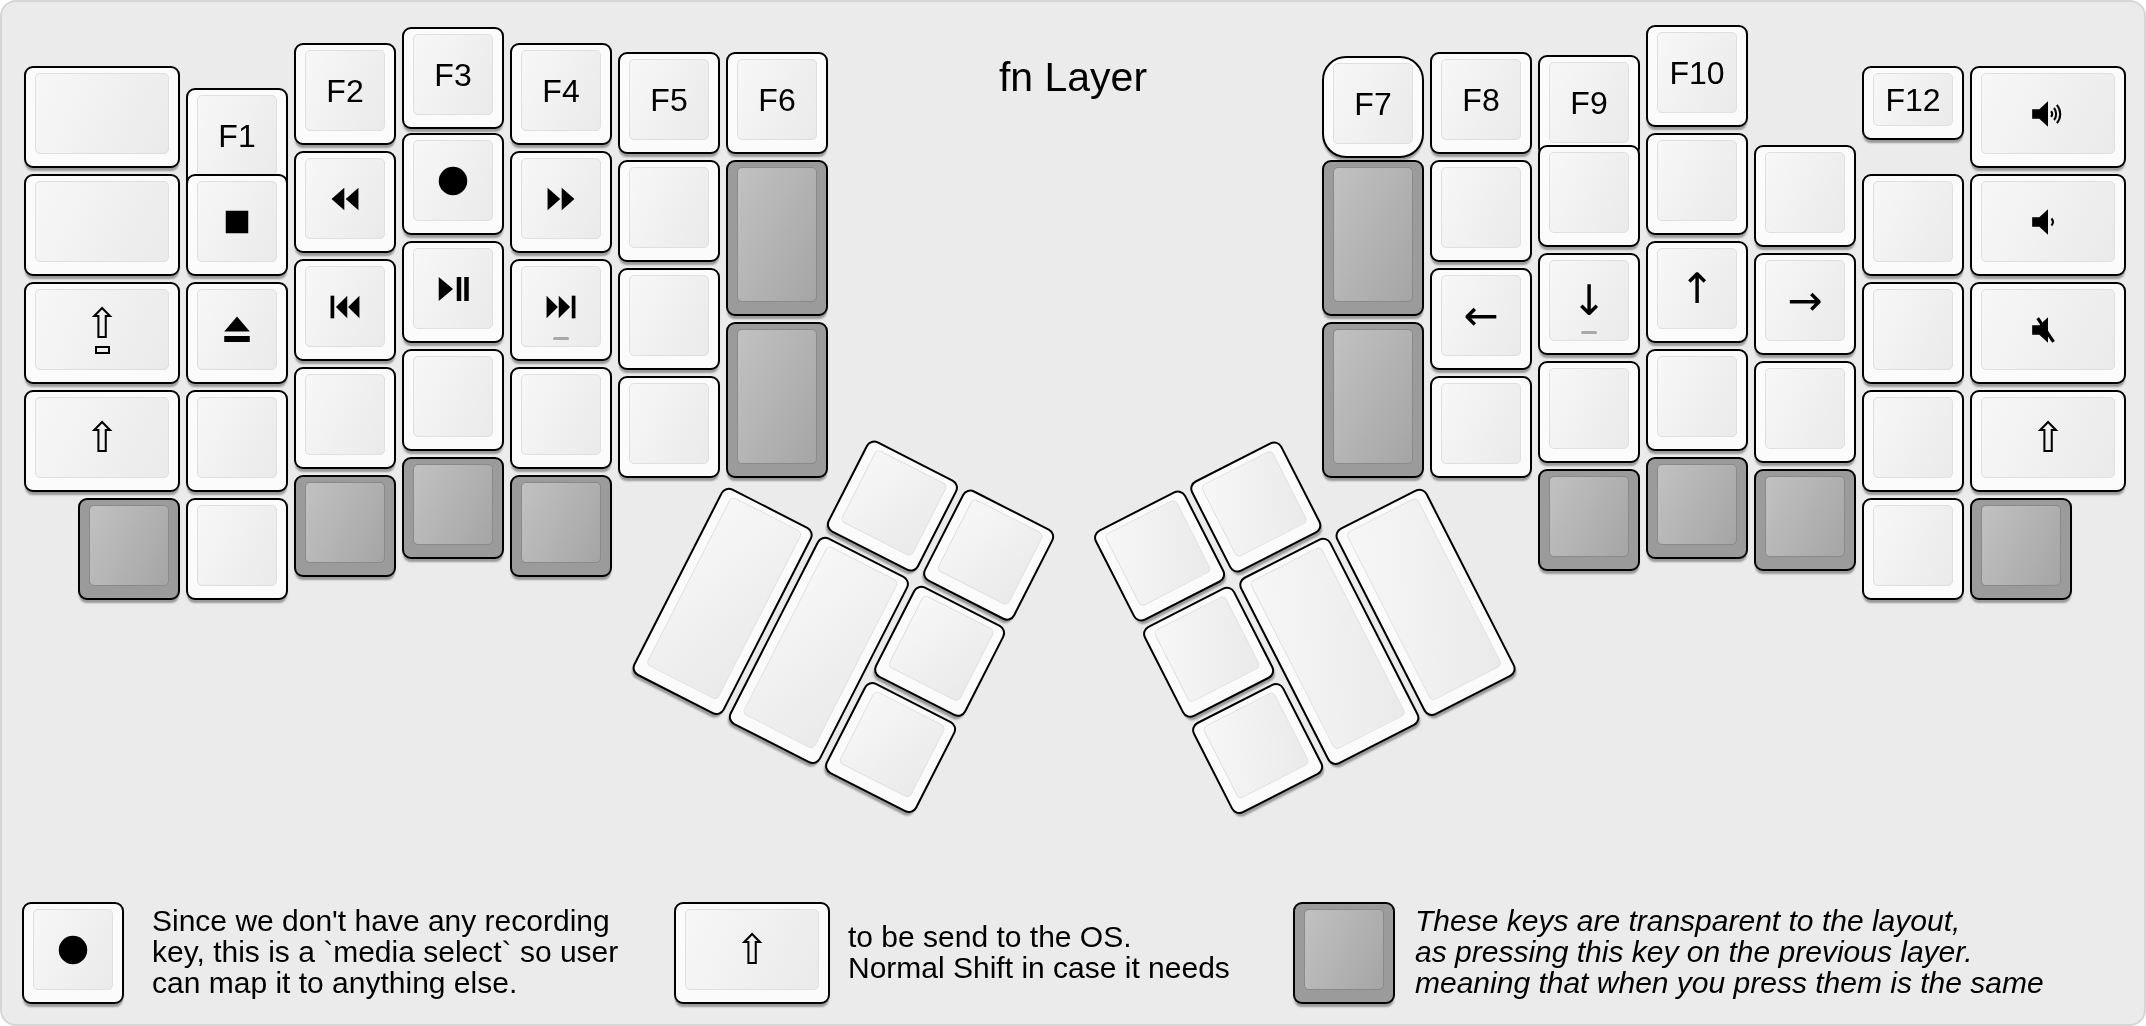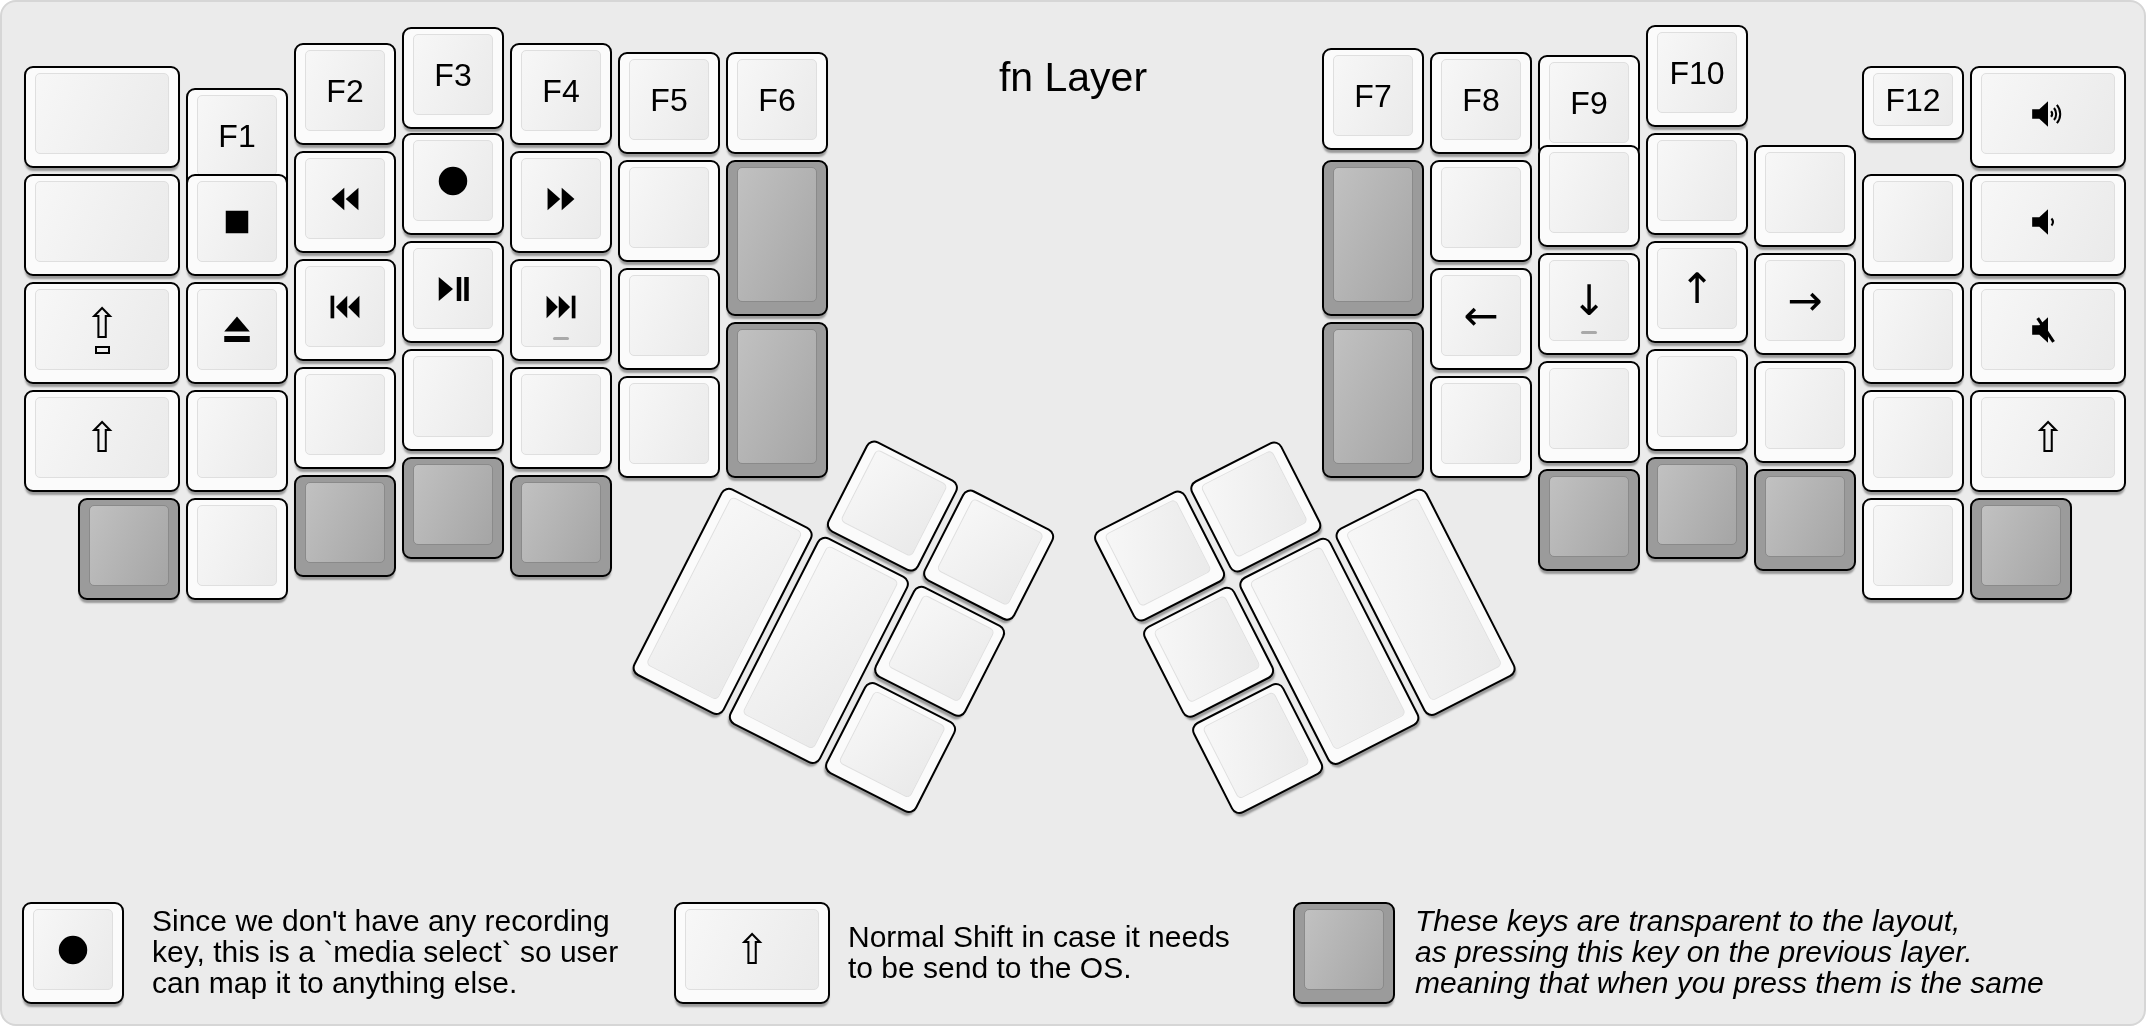--- a/index.html
+++ b/index.html
@@ -200,21 +200,21 @@
       </div>
       <div class="key gray" style="left: 292px; top: 473px; width: 102px; height: 102px;">
         <div class="top"></div>
       </div>
       <div class="key gray" style="left: 400px; top: 455px; width: 102px; height: 102px;">
         <div class="top"></div>
       </div>
       <div class="key gray" style="left: 508px; top: 473px; width: 102px; height: 102px;">
         <div class="top"></div>
       </div>
-      <div class="key white" style="left: 1320px; top: 46px; width: 102px; height: 102px;">
+      <div class="key white" style="left: 1320px; top: 54px; width: 102px; height: 102px; border-radius: 24px;">
         <div class="top">
           <span class="txt">F7</span>
         </div>
       </div>
       <div class="key gray" style="left: 1320px; top: 158px; width: 102px; height: 156px;">
         <div class="top"></div>
       </div>
       <div class="key gray" style="left: 1320px; top: 320px; width: 102px; height: 156px;">
         <div class="top"></div>
       </div>
@@ -401,21 +401,21 @@
       <div class="key gray" style="left: 1291px; top: 900px; width: 102px; height: 102px;">
         <div class="top"></div>
       </div>
     </div>
   <div class="legend-text lt1" id="lt1">
       <div>Since we don't have any recording</div>
       <div>key, this is a `media select` so user</div>
       <div>can map it to anything else.</div>
     </div>
   <div class="legend-text lt2" id="lt2">
+      <div>to be send to the OS.</div>
       <div>Normal Shift in case it needs</div>
-      <div>to be send to the OS.</div>
     </div>
   <div class="legend-text lt3" id="lt3">
       <div>These keys are transparent to the layout,</div>
       <div>as pressing this key on the previous layer.</div>
       <div>meaning that when you press them is the same</div>
     </div>
 </div>
 
 </body></html>

